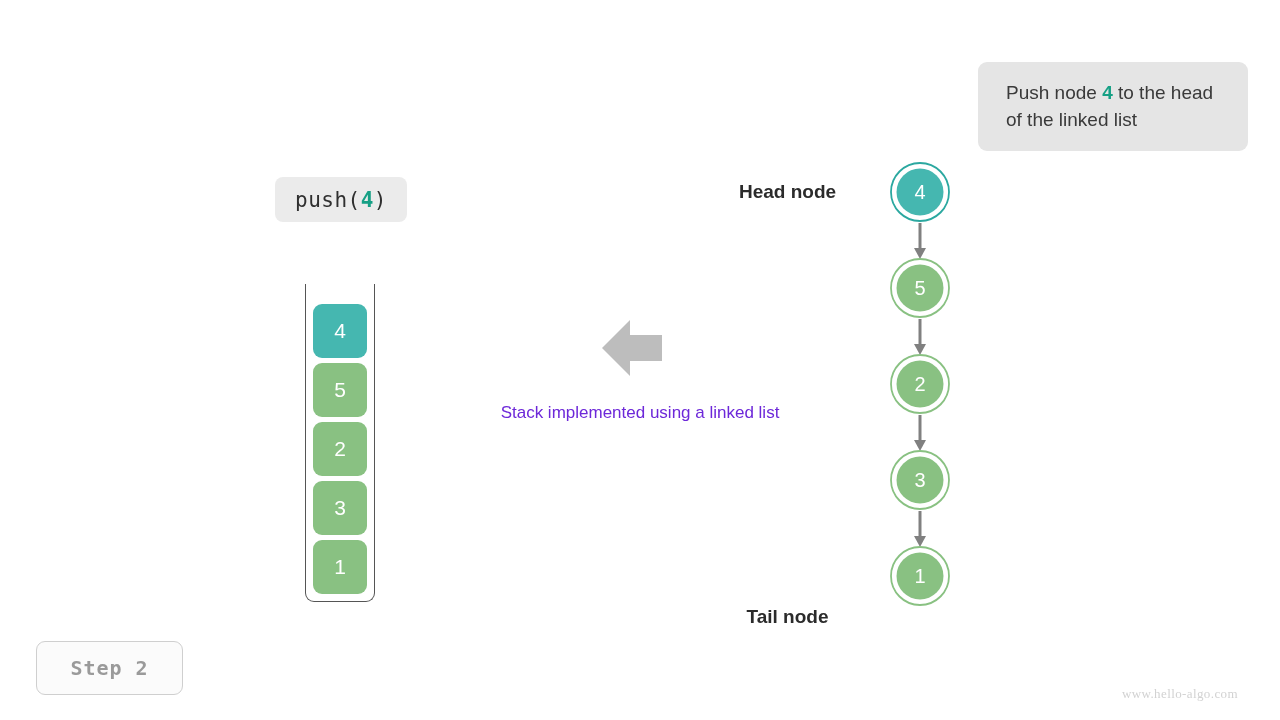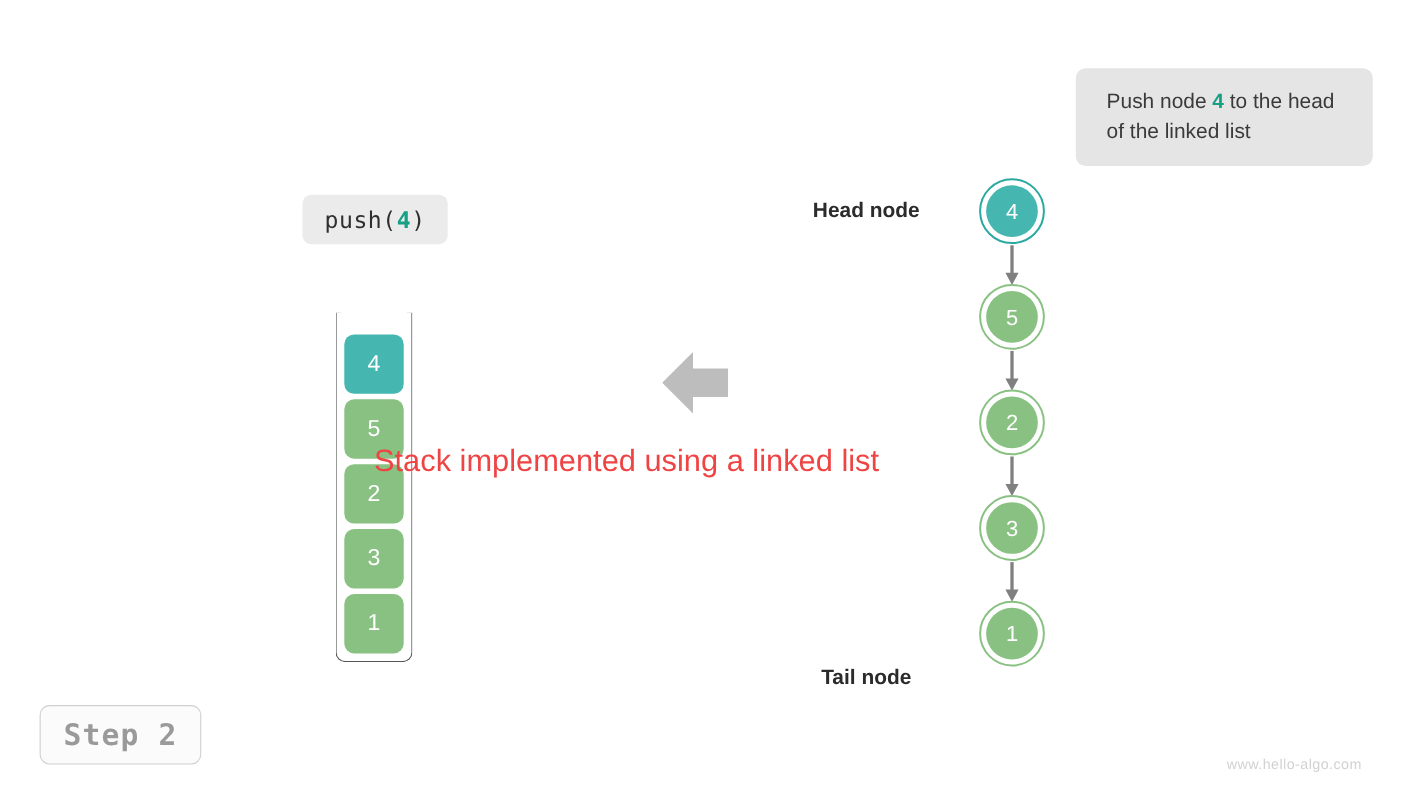--- a/index.html
+++ b/index.html
@@ -91,23 +91,23 @@
     font-size: 21px;
     font-family: "Liberation Sans", sans-serif;
   }
 
   
   #center-arrow { left: 602px; top: 320px; }
   #center-caption {
     left: 340px;
     top: 403px;
     width: 600px;
-    text-align: left;
-    font-size: 28px;
-    color: #ef4444;
+    text-align: center;
+    font-size: 17px;
+    color: #6d28d9;
   }
 
   
   #linked-list { left: 830px; top: 150px; width: 190px; height: 470px; }
 
   .ll-label {
     position: absolute;
     font-size: 19px;
     font-weight: bold;
     color: #2b2b2b;
@@ -124,30 +124,30 @@
     width: 145px;
     height: 52px;
     border: 1.6px solid #cfcfcf;
     border-radius: 9px;
     background: #fbfbfb;
     display: flex;
     align-items: center;
     justify-content: center;
     font-family: "DejaVu Sans Mono", monospace;
     font-weight: bold;
-    font-size: 27px;
+    font-size: 20px;
     color: #9a9a9a;
     letter-spacing: 1px;
   }
 
   
   #watermark {
     right: 42px;
     bottom: 18px;
-    font-family: Liberation Sans, sans-serif;
+    font-family: Liberation Serif, serif;
     font-size: 13px;
     color: #d2d2d2;
     letter-spacing: 0.4px;
   }
 </style>
 </head>
 <body>
 
 <div class="abs" id="callout">
   <span>Push node </span><span class="hl">4</span><span> to the head of the linked list</span>

